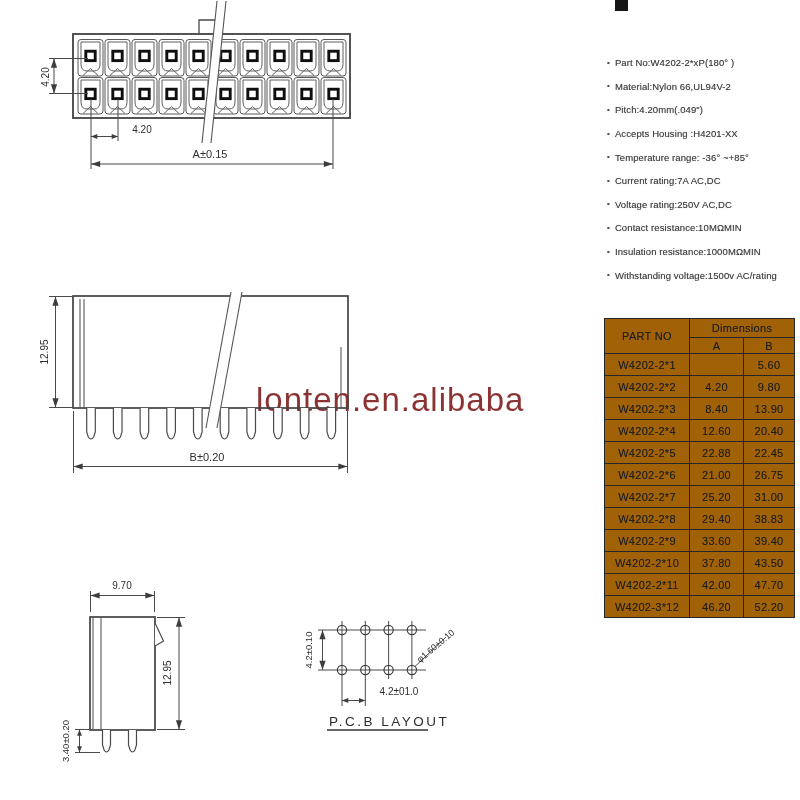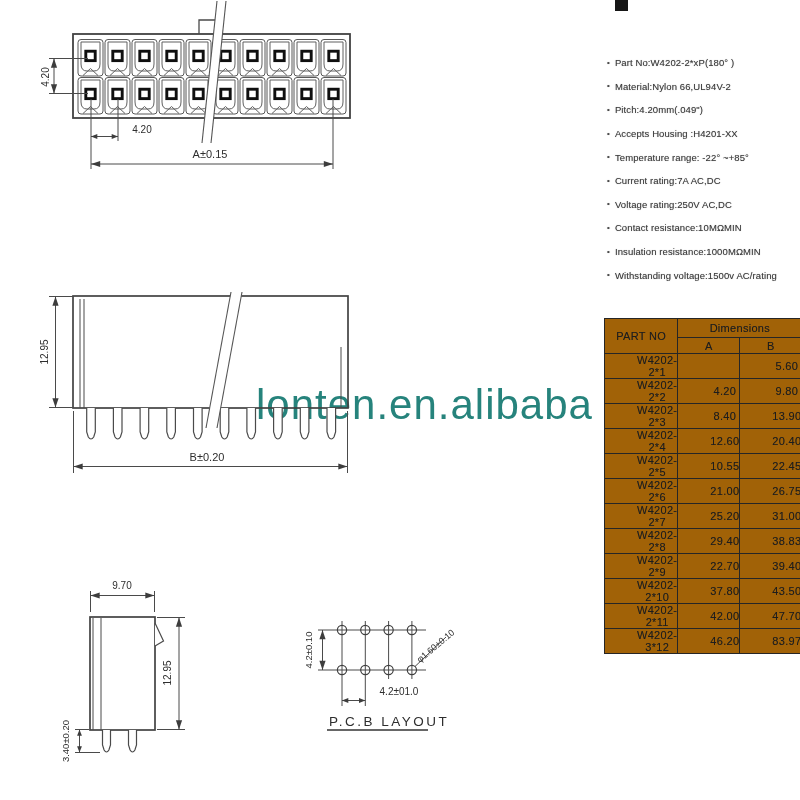--- a/index.html
+++ b/index.html
@@ -1,36 +1,36 @@
 <!DOCTYPE html>
 <html><head>
 <meta charset="utf-8">
 <style>
   html,body{margin:0;padding:0;background:#fff;}
   .canvas{position:relative;width:800px;height:800px;background:#ffffff;overflow:hidden;
           font-family:"Liberation Sans",sans-serif;}
-  .watermark{position:absolute;left:256px;top:381px;font-size:42px;color:#0f766e;
+  .watermark{position:absolute;left:256px;top:381px;font-size:33px;color:#7f1d1d;
              letter-spacing:1px;opacity:.9;white-space:nowrap;}
   .blackmark{position:absolute;left:615px;top:0;width:13px;height:11px;background:#161616;}
   svg.drawing{position:absolute;left:0;top:0;}
   svg text{fill:#2e2e2e;font-family:"Liberation Sans",sans-serif;}
   
   .specs{position:absolute;left:607px;top:51px;width:193px;color:#3d3d3d;font-size:9.5px;
          text-shadow:0 0 0.8px rgba(70,70,70,.55);}
   .specs .item{display:flex;align-items:center;gap:5px;height:23.6px;white-space:nowrap;letter-spacing:.1px;}
   .specs .bullet{font-size:8px;line-height:1;color:#4a4a4a;}
   
   .dtable-wrap{position:absolute;left:604px;top:318px;}
   table.dtable{border-collapse:collapse;table-layout:fixed;background:#a16207;}
   table.dtable td{border:1.6px solid #262626;text-align:center;vertical-align:middle;
                   font-size:11px;color:#1d1d1d;padding:0;letter-spacing:.3px;
                   text-shadow:0 0 0.6px rgba(40,40,40,.5);}
   td.c-part{width:84px;} td.c-a{width:53px;} td.c-b{width:50px;}
   tr.hdr1 td{height:18px;} tr.hdr2 td{height:15px;font-size:11px;}
-  tr.drow td{height:21px;padding-left:32px;}
+  tr.drow td{height:21px;}
   td.part-h{letter-spacing:1.2px;}
 </style>
 </head>
 <body>
 
 <div class="canvas">
 
   <div class="watermark">lonten.en.alibaba</div>
 
   <div class="blackmark"></div>
@@ -261,21 +261,21 @@
     <div class="item">
         <span class="bullet">•</span>
         <span>Pitch:4.20mm(.049")</span>
       </div>
     <div class="item">
         <span class="bullet">•</span>
         <span>Accepts Housing :H4201-XX</span>
       </div>
     <div class="item">
         <span class="bullet">•</span>
-        <span>Temperature range: -22° ~+85°</span>
+        <span>Temperature range: -36° ~+85°</span>
       </div>
     <div class="item">
         <span class="bullet">•</span>
         <span>Current rating:7A AC,DC</span>
       </div>
     <div class="item">
         <span class="bullet">•</span>
         <span>Voltage rating:250V AC,DC</span>
       </div>
     <div class="item">
@@ -318,55 +318,55 @@
             <td>8.40</td>
             <td>13.90</td>
           </tr>
       <tr class="drow">
             <td>W4202-2*4</td>
             <td>12.60</td>
             <td>20.40</td>
           </tr>
       <tr class="drow">
             <td>W4202-2*5</td>
-            <td>10.55</td>
+            <td>22.88</td>
             <td>22.45</td>
           </tr>
       <tr class="drow">
             <td>W4202-2*6</td>
             <td>21.00</td>
             <td>26.75</td>
           </tr>
       <tr class="drow">
             <td>W4202-2*7</td>
             <td>25.20</td>
             <td>31.00</td>
           </tr>
       <tr class="drow">
             <td>W4202-2*8</td>
             <td>29.40</td>
             <td>38.83</td>
           </tr>
       <tr class="drow">
             <td>W4202-2*9</td>
-            <td>22.70</td>
+            <td>33.60</td>
             <td>39.40</td>
           </tr>
       <tr class="drow">
             <td>W4202-2*10</td>
             <td>37.80</td>
             <td>43.50</td>
           </tr>
       <tr class="drow">
             <td>W4202-2*11</td>
             <td>42.00</td>
             <td>47.70</td>
           </tr>
       <tr class="drow">
             <td>W4202-3*12</td>
             <td>46.20</td>
-            <td>83.97</td>
+            <td>52.20</td>
           </tr>
     </tbody>
       </table>
   </div>
 
 </div>
 
 </body></html>

